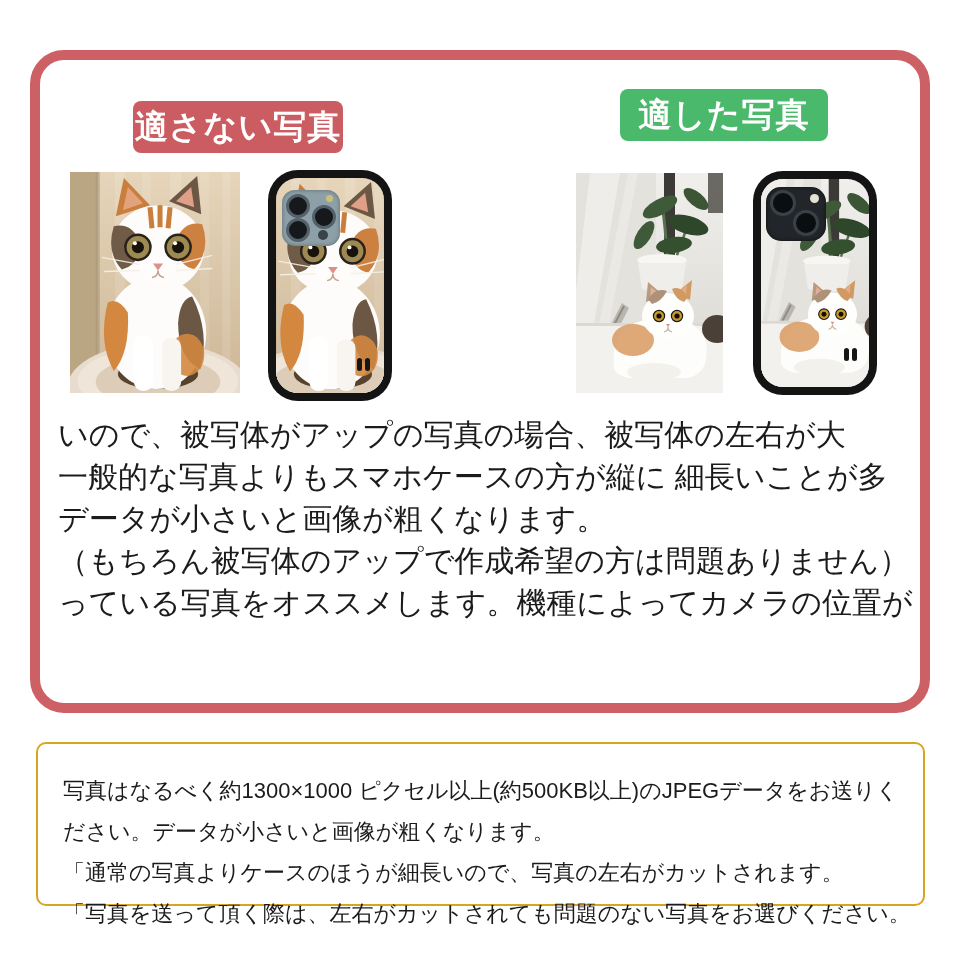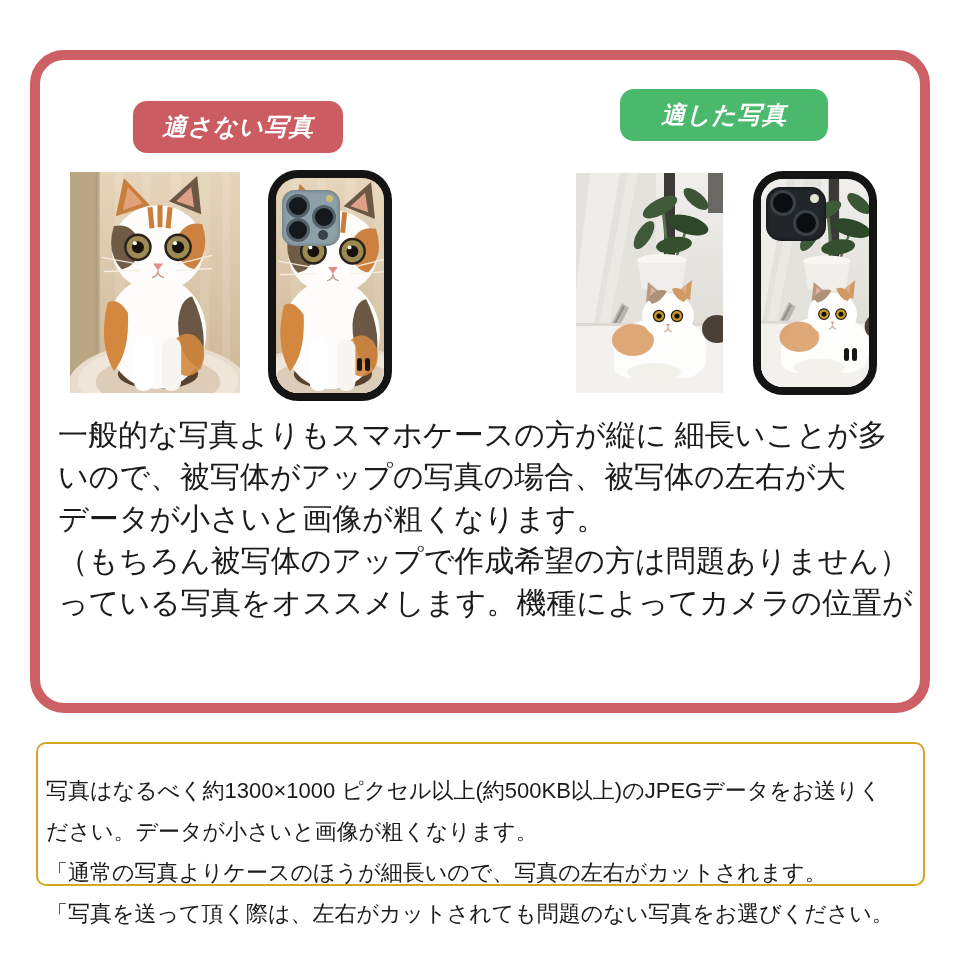--- a/index.html
+++ b/index.html
@@ -17,23 +17,23 @@
 
   
   .tips-panel{position:absolute;left:30px;top:50px;width:900px;height:663px;
     border:10px solid var(--accent-red);border-radius:34px;background:transparent;}
 
   .page-title{position:absolute;top:6px;left:50%;transform:translateX(-50%);
     z-index:3;background:#fff;padding:0 14px;white-space:nowrap;
     font-size:57px;line-height:88px;font-weight:bold;color:var(--title-red);letter-spacing:2px;}
 
   
-  .badge{position:absolute;height:52px;border-radius:14px;z-index:2;
+  .badge{position:absolute;height:52px;border-radius:8px;z-index:2;
     display:flex;align-items:center;justify-content:center;
-    color:#fff;font-size:24px;font-weight:bold;letter-spacing:1px;white-space:nowrap;font-style:italic;}
+    color:#fff;font-size:33px;font-weight:bold;letter-spacing:1px;white-space:nowrap;}
   .badge.red{left:133px;top:101px;width:210px;background:var(--label-red);}
   .badge.green{left:620px;top:89px;width:208px;background:var(--label-green);}
 
   
   .photo{position:absolute;overflow:hidden;}
   .photo svg{display:block;width:100%;height:100%;}
   .photo.p1{left:70px;top:172px;width:170px;height:221px;}
   .photo.p2{left:576px;top:173px;width:147px;height:220px;}
 
   .case{position:absolute;background:#141414;border-radius:30px;padding:8px;}
@@ -55,22 +55,22 @@
   .dot{position:absolute;border-radius:50%;}
 
   .holes{position:absolute;z-index:2;display:flex;gap:3px;}
   .holes span{width:5px;height:13px;background:#161616;border-radius:3px;display:block;}
 
   
   .desc{position:absolute;left:58px;top:414px;width:845px;z-index:1;}
   .desc-line{font-size:30px;line-height:42px;height:42px;white-space:nowrap;color:var(--text-black);}
 
   
-  .notes-panel{position:absolute;left:36px;top:742px;width:889px;height:144px;
-    border:2px solid var(--note-gold);border-radius:10px;background:#fff;padding:26px 6px 0 8px;}
+  .notes-panel{position:absolute;left:36px;top:742px;width:889px;height:164px;
+    border:2px solid var(--note-gold);border-radius:10px;background:#fff;padding:26px 6px 0 25px;}
   .note-line{font-size:22px;line-height:41px;height:41px;white-space:nowrap;color:var(--text-black);}
 
   .hidden-defs{position:absolute;width:0;height:0;overflow:hidden;}
 </style>
 </head>
 <body>
 
 <svg class="hidden-defs" aria-hidden="true">
   <defs>
     <linearGradient id="lp-bg" x1="0" y1="0" x2="0" y2="1">
@@ -214,22 +214,22 @@
         <div class="dot" style="left:44px;top:7px;width:9px;height:9px;background:#e4e2d2;"></div>
       </div>
       <div class="holes" style="right:12px;bottom:26px;">
           <span></span>
           <span></span>
         </div>
     </div>
   </div>
 
   <div class="desc">
+    <div class="desc-line">いので、被写体がアップの写真の場合、被写体の左右が大</div>
     <div class="desc-line">一般的な写真よりもスマホケースの方が縦に 細長いことが多</div>
-    <div class="desc-line">いので、被写体がアップの写真の場合、被写体の左右が大</div>
     <div class="desc-line">データが小さいと画像が粗くなります。</div>
     <div class="desc-line">（もちろん被写体のアップで作成希望の方は問題ありません）</div>
     <div class="desc-line">っている写真をオススメします。機種によってカメラの位置が</div>
   </div>
 
   <div class="notes-panel">
     <div class="note-line">写真はなるべく約1300×1000 ピクセル以上(約500KB以上)のJPEGデータをお送りく</div>
     <div class="note-line">ださい。データが小さいと画像が粗くなります。</div>
     <div class="note-line">「通常の写真よりケースのほうが細長いので、写真の左右がカットされます。</div>
     <div class="note-line">「写真を送って頂く際は、左右がカットされても問題のない写真をお選びください。</div>

